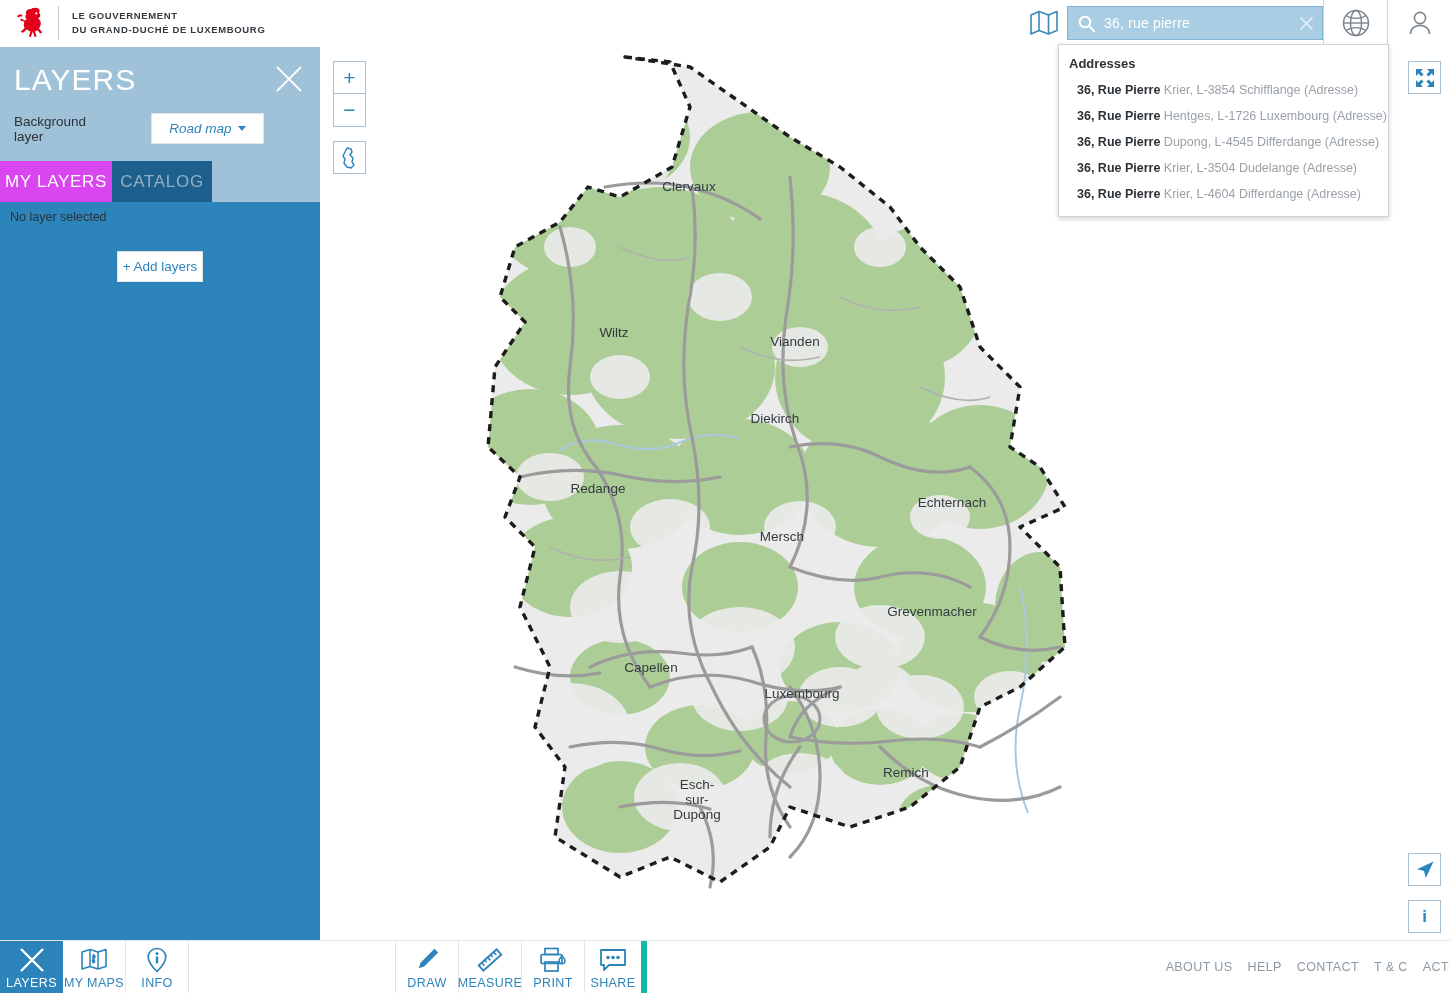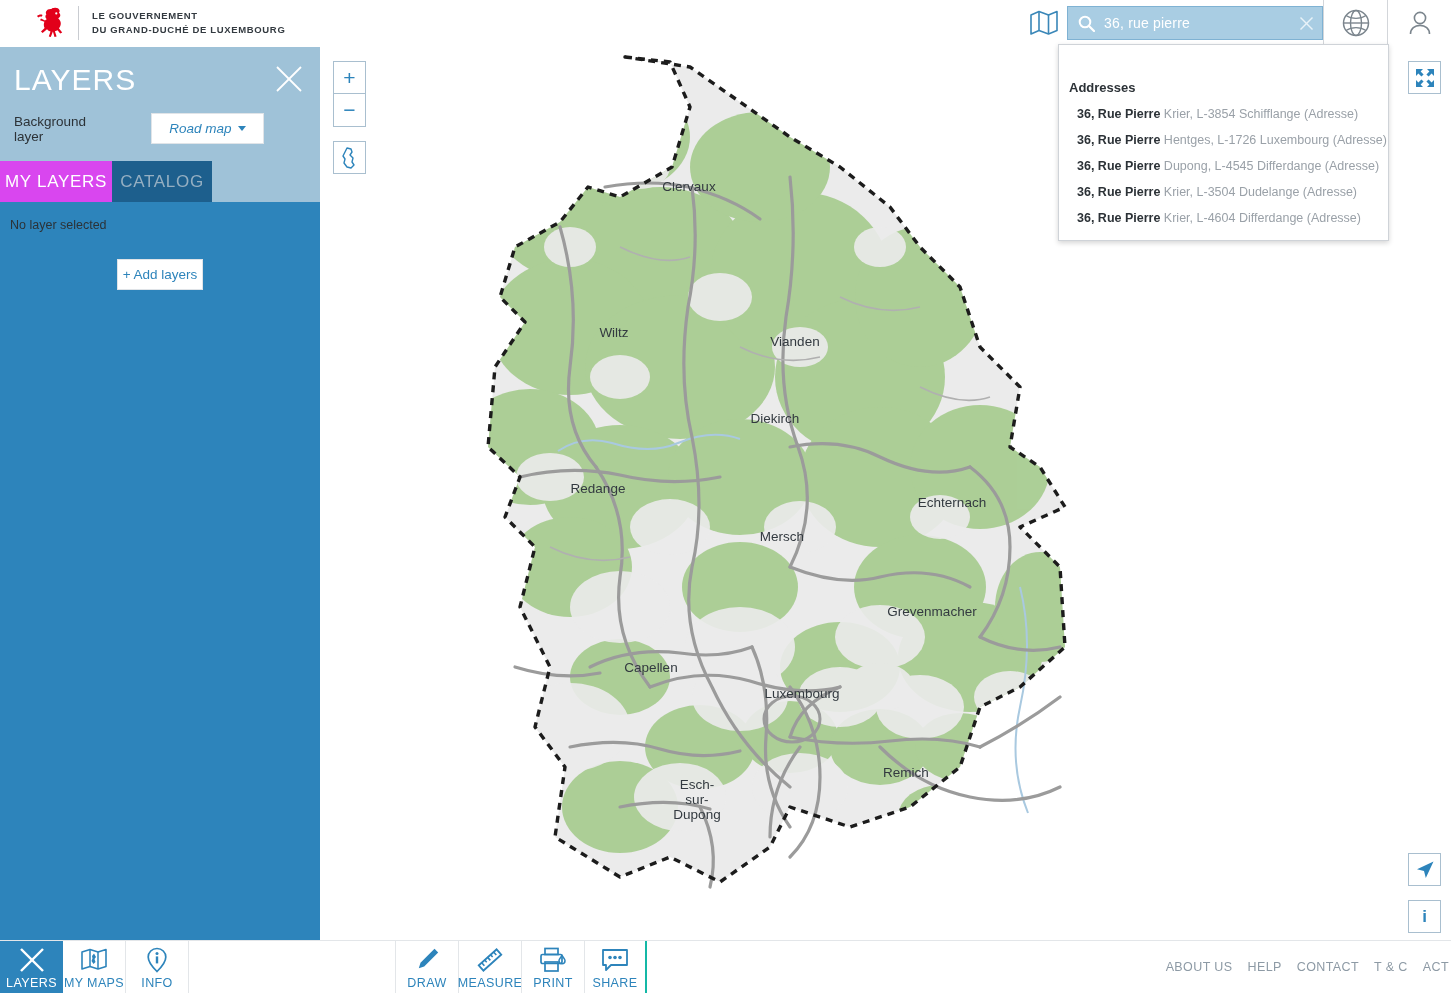--- a/index.html
+++ b/index.html
@@ -9,21 +9,20 @@
     overflow: hidden;
     background: #ffffff;
   }
   #app { position: relative; width: 1451px; height: 993px; }
 
   
   .topbar {
     position: absolute; top: 0; left: 0; width: 1451px; height: 47px;
     background: #ffffff; display: flex; align-items: center;
     border-bottom: 1px solid #ffffff;
-    padding-left: 20px;
   }
   .brand { display: flex; align-items: center; padding-left: 14px; }
   .lion { width: 34px; height: 38px; flex: none; }
   .brand-divider { width: 1px; height: 34px; background: #c9ccd1; margin: 0 13px 0 10px; }
   .brand-text { line-height: 1.45; }
   .brand-text div {
     font-size: 9.5px; letter-spacing: 0.65px; color: #333a40;
     font-weight: bold; text-transform: uppercase;
   }
   .topbar-spacer { flex: 1; }
@@ -53,21 +52,20 @@
   
   .suggest {
     position: absolute; left: 1058px; top: 44px; width: 331px;
     background: #ffffff; border: 1px solid #cfd3d8;
     box-shadow: 0 2px 5px rgba(0,0,0,.17);
     padding: 8px 0 9px 0; z-index: 60;
   }
   .suggest-head {
     font-size: 13px; font-weight: bold; color: #2c3237;
     padding: 3px 0 6px 10px;
-    margin-top: 24px;
   }
   .suggest-item {
     font-size: 12.5px; color: #9aa1a8; padding: 6px 10px 6px 18px;
     white-space: nowrap; overflow: hidden; cursor: pointer;
   }
   .suggest-item b { color: #2c3237; font-weight: bold; }
 
   
   .panel {
     position: absolute; left: 0; top: 47px; width: 320px; height: 893px;
@@ -93,21 +91,21 @@
   .caret { width: 0; height: 0; border-left: 4.5px solid transparent; border-right: 4.5px solid transparent; border-top: 5px solid #2d84bb; }
 
   .tabs { display: flex; height: 41px; background: #9fc2d8; align-items: flex-end; }
   .tab {
     height: 41px; display: flex; align-items: center; justify-content: center;
     font-size: 17px; letter-spacing: .7px; cursor: pointer; text-transform: uppercase;
   }
   .tab.active { background: #d946ef; color: #ffffff; width: 112px; }
   .tab.inactive { background: #1d5f8d; color: #95afc2; width: 100px; }
 
-  .panel-body { padding: 16px 0 0 0; }
+  .panel-body { padding: 8px 0 0 0; }
   .no-layer { font-size: 12.5px; color: #2c3237; padding-left: 10px; }
   .add-layers {
     display: block; margin: 27px auto 2px auto; background: #ffffff;
     border: 1px solid #dfe3e7; width: 86px; height: 31px;
     font-size: 13.5px; color: #2d84bb; cursor: pointer;
     font-family: "Liberation Sans", sans-serif;
   }
 
   
   .map {
@@ -140,21 +138,21 @@
   .bitem {
     width: 63px; display: flex; flex-direction: column; align-items: center;
     justify-content: flex-end; padding-bottom: 3px; cursor: pointer;
     border-right: 1px solid #e3e6e9; color: #2d84bb;
   }
   .bitem.active { background: #2d84bb; color: #ffffff; border-right: none; }
   .bitem .blabel { font-size: 12.5px; letter-spacing: .4px; margin-top: 2px; text-transform: uppercase; }
   .bitem .bicon { height: 28px; display: flex; align-items: center; justify-content: center; }
   .center-tools { display: flex; margin-left: 206px; }
   .center-tools .bitem { border-left: 1px solid #e3e6e9; border-right: none; }
-  .center-tools .bitem:last-child { border-right: 2px solid #14b8a6; }
+  .center-tools .bitem:last-child { border-right: 6px solid #14b8a6; }
   .bottom-spacer { flex: 1; }
   .foot-links { display: flex; align-items: center; gap: 15px; padding-right: 2px; }
   .foot-links a {
     font-size: 12.5px; color: #8d9aa5; text-decoration: none; letter-spacing: .4px;
     text-transform: uppercase; cursor: pointer;
   }
 </style>
 </head>
 <body>
 

